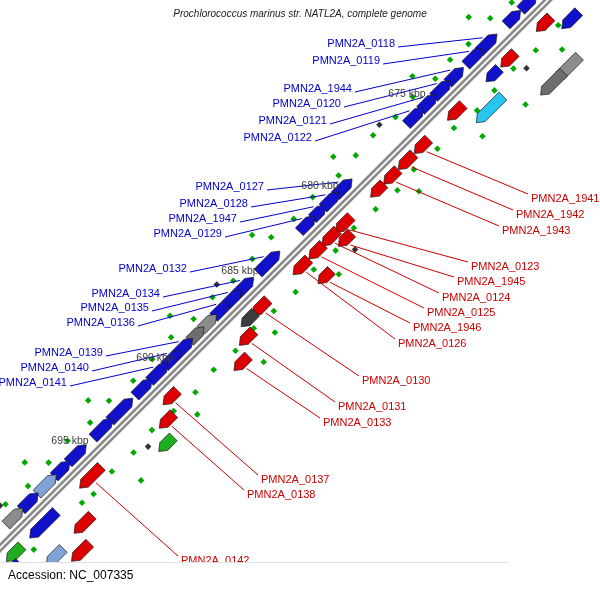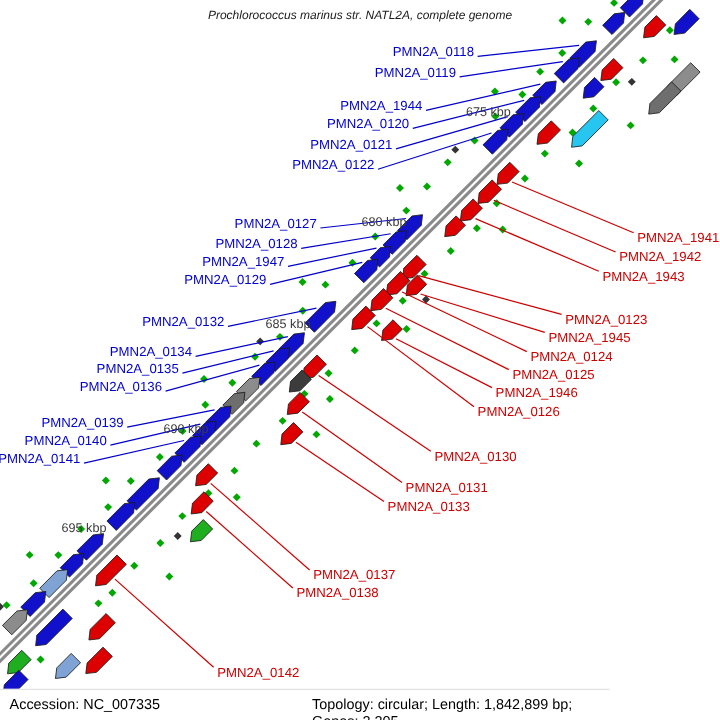--- a/index.html
+++ b/index.html
@@ -1,21 +1,21 @@
 <!DOCTYPE html>
 <html><head>
 <meta charset="utf-8">
 <style>
   html,body{margin:0;padding:0;background:#fff;}
   body{width:600px;height:600px;overflow:hidden;font-family:"Liberation Sans",sans-serif;}
   .app{position:relative;width:600px;height:600px;background:#fff;}
   .viz-title{position:absolute;top:8px;left:0;width:100%;text-align:center;
     font-style:italic;font-size:10px;color:#1a1a1a;pointer-events:none;}
   svg.genome{position:absolute;left:0;top:0;font-family:"Liberation Sans",sans-serif;}
-  .statusbar{position:absolute;left:0;bottom:0;width:508px;height:25px;background:#fff;
+  .statusbar{position:absolute;left:0;bottom:12px;width:508px;height:25px;background:#fff;
     border-top:1px solid #e2e2e2;font-size:12px;color:#000;}
   .statusbar .acc{position:absolute;left:8px;top:5px;}
   .statusbar .sum{position:absolute;left:260px;top:5px;}
 </style>
 </head>
 <body>
 
 <div class="app">
   <svg class="genome" width="600" height="575" viewBox="0 0 600 575">
       <line x1="579.7" y1="-34.8" x2="-48.2" y2="593.1" stroke="#8a8a8a" stroke-width="2.6"></line>
@@ -223,15 +223,14 @@
       <polygon points="15.6,558.5 3.6,570.6 2.5,579.4 11.4,578.3 23.4,566.3" fill="#1111cc" stroke="#1a1a1a" stroke-width="0.7"></polygon>
       <text x="407" y="93" dy="0.35em" text-anchor="middle" fill="#3a3a3a" font-size="10.5">675 kbp</text>
       <text x="320" y="185" dy="0.35em" text-anchor="middle" fill="#3a3a3a" font-size="10.5">680 kbp</text>
       <text x="240" y="270" dy="0.35em" text-anchor="middle" fill="#3a3a3a" font-size="10.5">685 kbp</text>
       <text x="155" y="357" dy="0.35em" text-anchor="middle" fill="#3a3a3a" font-size="10.5">690 kbp</text>
       <text x="70" y="440" dy="0.35em" text-anchor="middle" fill="#3a3a3a" font-size="10.5">695 kbp</text>
     </svg>
   <div class="viz-title">Prochlorococcus marinus str. NATL2A, complete genome</div>
   <div class="statusbar">
     <span class="acc">Accession: NC_007335</span>
-    <span class="sum">Topology: circular; Length: 1,842,899 bp; Genes: 2,205</span>
   </div>
 </div>
 
 </body></html>

